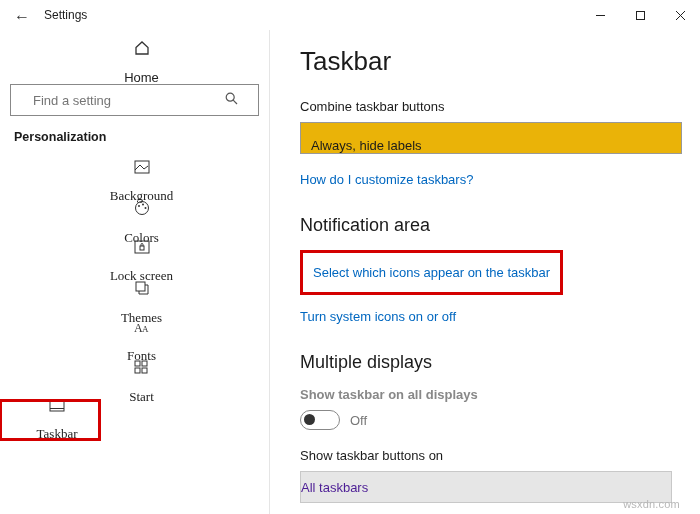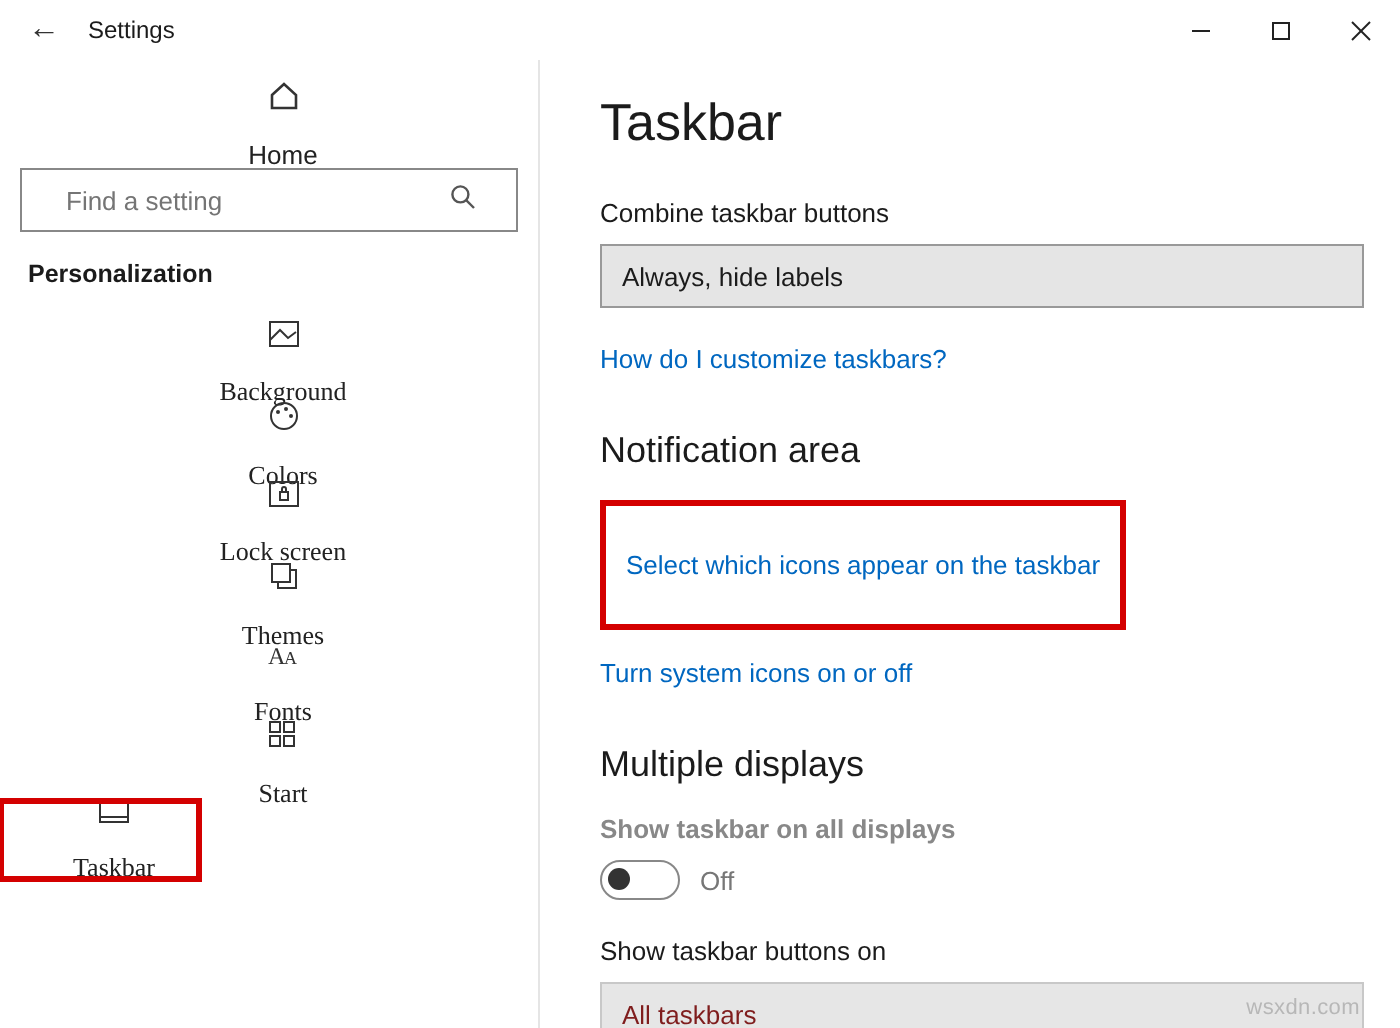--- a/index.html
+++ b/index.html
@@ -129,44 +129,44 @@
     margin: 6px 0 22px 0;
   }
   .field-label {
     font-size: 13px;
     margin-bottom: 8px;
   }
   .dropdown {
     border: 1px solid #999;
     height: 30px;
     display: flex;
-    align-items: center;
+    align-items: flex-end;
     padding-left: 10px;
     font-size: 13px;
-    background: #e5e5e5;
+    background: #eab308;
     width: 370px;
     max-width: 100%;
   }
   .link {
     color: #0067c0;
     font-size: 13px;
     display: inline-block;
     margin-top: 18px;
     cursor: pointer;
   }
   .section-header {
     font-size: 18px;
     font-weight: 400;
     margin-top: 28px;
     margin-bottom: 14px;
   }
   .link-block { margin-top: 6px; }
   .link-highlight {
     border: 3px solid #d40000;
-    padding: 22px 10px;
+    padding: 12px 10px;
     display: inline-block;
   }
   .link2 {
     color: #0067c0;
     font-size: 13px;
     display: inline-block;
     margin-top: 14px;
     cursor: pointer;
   }
   .toggle-row {
@@ -196,23 +196,23 @@
     color: #777;
   }
   .muted { color: #888; font-weight: bold; }
   .dropdown2 {
     margin-top: 8px;
     background: #e6e6e6;
     border: 1px solid #c8c8c8;
     height: 30px;
     display: flex;
     align-items: center;
-    padding-left: 10px;
-    font-size: 13px;
-    color: #7f1d1d;
+    padding-left: 0;
+    font-size: 13px;
+    color: #4c1d95;
     width: 370px;
     max-width: 100%;
   }
   .watermark {
     position: absolute;
     right: 20px;
     bottom: 4px;
     font-size: 11px;
     color: #b7b7b7;
     letter-spacing: .2px;

